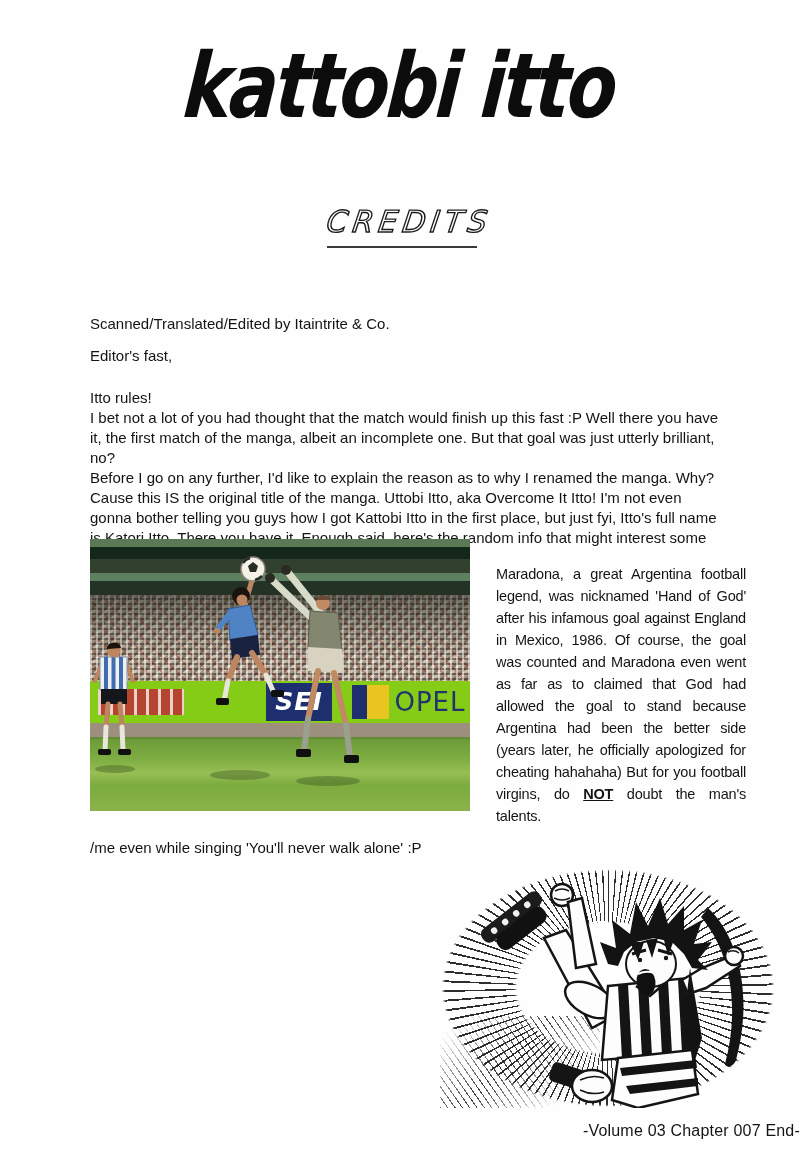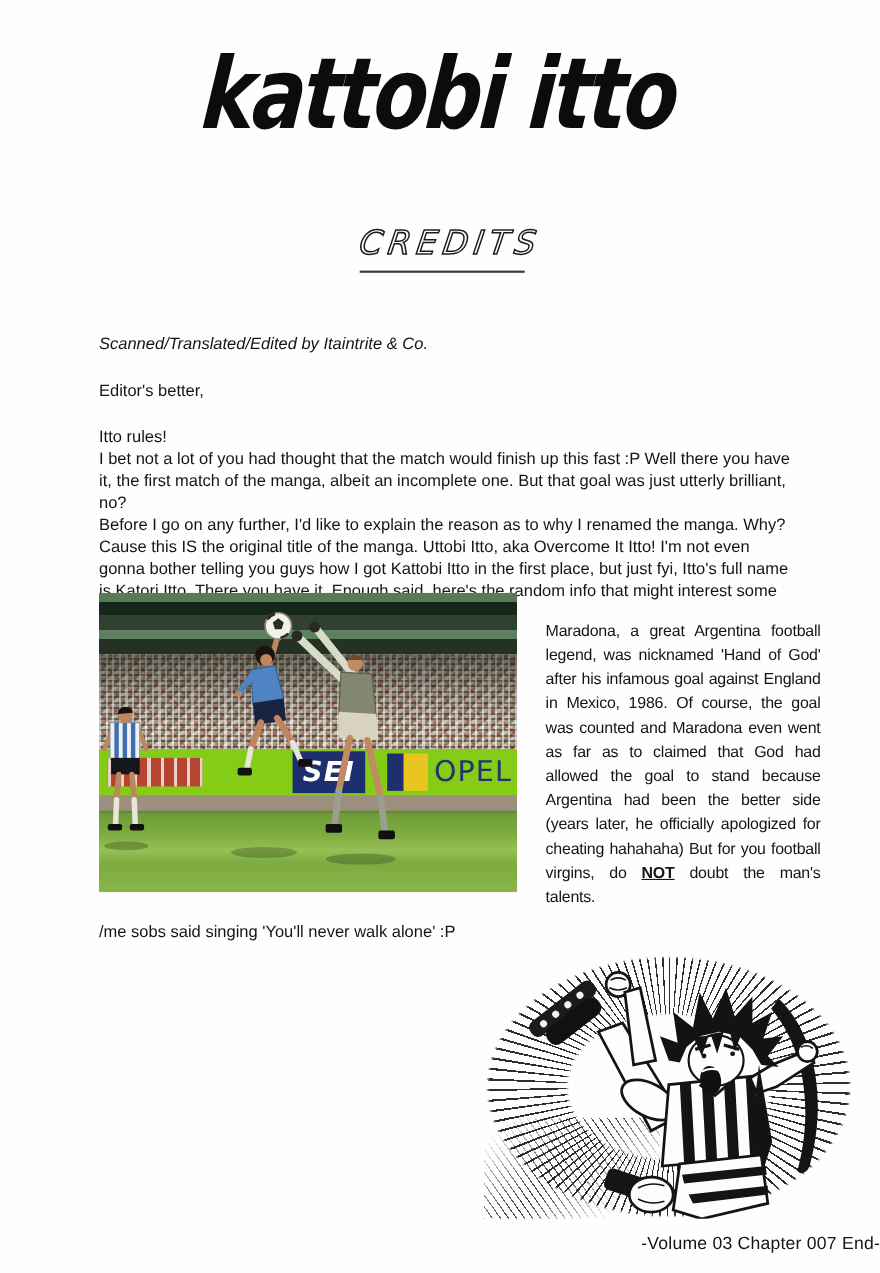--- a/index.html
+++ b/index.html
@@ -21,21 +21,21 @@
     border-bottom:2px solid #3a3a3a;text-align:center;
   }
   .credits-text{
     display:inline-block;
     font-family:"DejaVu Sans",sans-serif;font-style:italic;font-size:30px;
     letter-spacing:5px;color:#ffffff;-webkit-text-stroke:1.4px #1c1c1c;
     text-stroke:1.4px #1c1c1c;transform:skewX(-8deg);
   }
   
   .bodytext{position:absolute;left:90px;width:630px;margin:0;font-size:15px;line-height:20px;color:#141414;}
-  .scanline{top:303px;font-style:italic;}
+  .scanline{top:314px;}
   .editors{top:346px;}
   .para{top:388px;}
   .maradona-note{
     position:absolute;left:496px;top:563px;width:250px;margin:0;
     font-size:14.5px;line-height:22px;letter-spacing:-.2px;text-align:justify;color:#141414;
   }
   .sob{top:838px;}
   .sig{top:890px;}
   .footer{
     position:absolute;top:1122px;left:0;width:800px;margin:0;text-align:right;
@@ -103,21 +103,21 @@
 
 <div class="page">
 
   <h1 class="title">kattobi itto</h1>
 
   <div class="credits-wrap">
     <span class="credits-text">CREDITS</span>
   </div>
 
   <p class="bodytext scanline">Scanned/Translated/Edited by Itaintrite &amp; Co.</p>
-  <p class="bodytext editors">Editor's better,</p>
+  <p class="bodytext editors">Editor's fast,</p>
 
   <div class="bodytext para">
     <div>Itto rules!</div>
     <div>I bet not a lot of you had thought that the match would finish up this fast :P Well there you have it, the first match of the manga, albeit an incomplete one. But that goal was just utterly brilliant, no?</div>
     <div>Before I go on any further, I'd like to explain the reason as to why I renamed the manga. Why? Cause this IS the original title of the manga. Uttobi Itto, aka Overcome It Itto! I'm not even gonna bother telling you guys how I got Kattobi Itto in the first place, but just fyi, Itto's full name is Katori Itto. There you have it. Enough said, here's the random info that might interest some of you.</div>
   </div>
 
   <div class="photo">
     <div class="ph-roof"></div>
     <div class="ph-crowd"></div>
@@ -193,21 +193,21 @@
         <circle cx="163" cy="30" r="12" fill="#f4f1e6" stroke="#8a8578" stroke-width="1.5"></circle>
         <polygon points="163,23 168,27 166,33 160,33 158,27" fill="#2b2b25"></polygon>
         <path d="M153,24 q3,-4 7,-5" stroke="#2b2b25" stroke-width="2.5" fill="none"></path>
         <path d="M172,37 q-3,3 -7,4" stroke="#2b2b25" stroke-width="2.5" fill="none"></path>
       </g>
     </svg>
   </div>
 
   <p class="maradona-note"><span>Maradona, a great Argentina football legend, was nicknamed 'Hand of God' after his infamous goal against England in Mexico, 1986. Of course, the goal was counted and Maradona even went as far as to claimed that God had allowed the goal to stand because Argentina had been the better side (years later, he officially apologized for cheating hahahaha) But for you football virgins, do </span><strong>NOT</strong><span> doubt the man's talents.</span></p>
 
-  <p class="bodytext sob">/me sobs said singing 'You'll never walk alone' :P</p>
+  <p class="bodytext sob">/me even while singing 'You'll never walk alone' :P</p>
 
   <div class="manga-art">
     <div class="speedlines"></div>
     <div class="hatch-bl"></div>
 
     <svg class="itto" viewBox="0 0 336 240">
 
       <path d="M268,40 C300,70 313,130 296,192 C294,198 287,201 285,196 C300,140 291,84 261,49 Z" fill="#141414"></path>
 
       <g transform="rotate(-38 85 55)">

